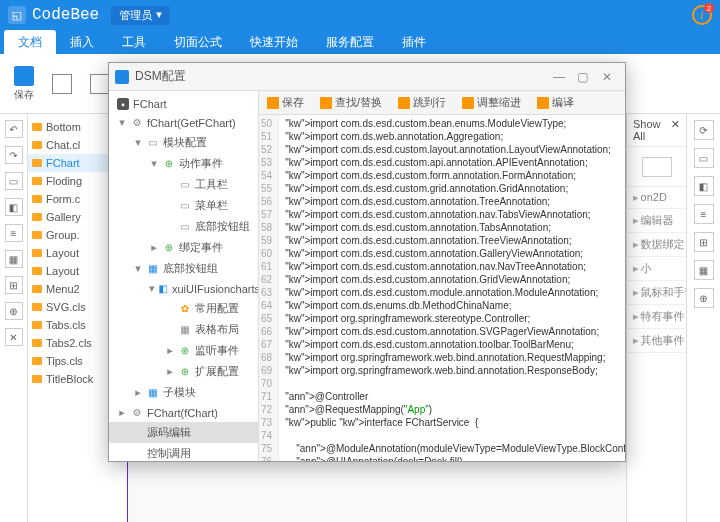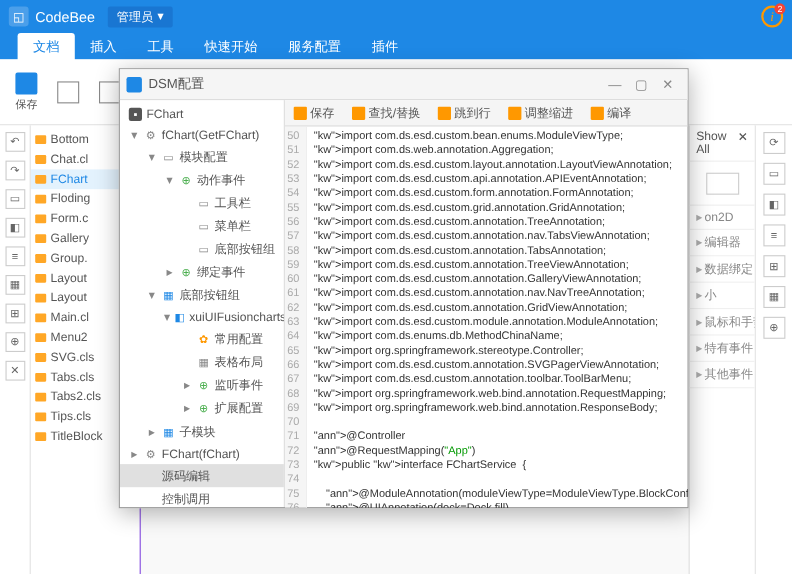--- a/index.html
+++ b/index.html
@@ -1,26 +1,26 @@
 <!DOCTYPE html>
 <html><head>
 <meta charset="utf-8">
 <style>
 * { margin: 0; padding: 0; box-sizing: border-box; font-family: "Microsoft YaHei", sans-serif; }
 body { width: 720px; height: 522px; overflow: hidden; background: #f5f5f5; position: relative; }
 
 .titlebar { height: 30px; background: #1e88e5; display: flex; align-items: center; padding: 0 8px; color: #fff; }
 .titlebar .logo { width: 18px; height: 18px; background: #fff3; border-radius: 3px; margin-right: 6px; display: flex; align-items: center; justify-content: center; font-size: 11px; }
-.titlebar .title { font-size: 13px; }
+.titlebar .title { font-size: 16px; font-family: Liberation Mono, monospace; }
 .titlebar .user-dd { margin-left: 12px; font-size: 11px; background: #1976d2; padding: 2px 8px; border-radius: 2px; display: flex; align-items: flex-start; gap: 4px; }
 .titlebar .spacer { flex: 1; }
 .titlebar .info-icon { width: 20px; height: 20px; border: 2px solid #ff9800; border-radius: 50%; color: #ff9800; display: flex; align-items: center; justify-content: center; font-size: 12px; font-style: italic; font-family: serif; position: relative; }
 .titlebar .badge { position: absolute; top: -4px; right: -4px; background: #f44336; color: #fff; font-size: 8px; width: 10px; height: 10px; border-radius: 50%; display: flex; align-items: center; justify-content: center; font-style: normal; }
 
-.menubar { height: 24px; background: #1e88e5; display: flex; align-items: center; padding: 0 16px; color: #fff; font-size: 12px; }
+.menubar { height: 24px; background: #1e88e5; display: flex; align-items: center; padding: 0 4px; color: #fff; font-size: 12px; }
 .menubar .tab { padding: 4px 14px; cursor: pointer; }
 .menubar .tab.active { background: #fff; color: #1e88e5; border-radius: 3px 3px 0 0; }
 
 .ribbon { height: 60px; background: #fff; border-bottom: 1px solid #ddd; display: flex; align-items: center; padding: 4px 8px; gap: 6px; }
 .ribbon .rbtn { display: flex; flex-direction: column; align-items: center; gap: 2px; padding: 2px 6px; cursor: pointer; }
 .ribbon .ricon { width: 20px; height: 20px; display: flex; align-items: center; justify-content: center; }
 .ribbon .rlabel { font-size: 10px; color: #555; }
 
 .main { display: flex; height: calc(100% - 114px); }
 .vtoolbar { width: 28px; background: #fff; border-right: 1px solid #ddd; display: flex; flex-direction: column; align-items: center; padding-top: 6px; gap: 8px; }
@@ -83,20 +83,21 @@
   <div class="spacer"></div>
   <div class="info-icon">i
     <span class="badge">2</span>
   </div>
 </div>
 
 <div class="menubar" id="menubar">
     <div class="tab active">文档</div>
     <div class="tab">插入</div>
     <div class="tab">工具</div>
+    <div class="tab">切面公式</div>
     <div class="tab">快速开始</div>
     <div class="tab">服务配置</div>
     <div class="tab">插件</div>
   </div>
 
 <div class="ribbon">
   <div class="rbtn">
     <div class="ricon" style="background:#1e88e5;border-radius:2px;"></div>
     <div class="rlabel">保存</div>
   </div>
@@ -126,21 +127,20 @@
   <div class="filetree" id="filetree">
       <div class="fitem">Bottom</div>
       <div class="fitem">Chat.cl</div>
       <div class="fitem active">FChart</div>
       <div class="fitem">Floding</div>
       <div class="fitem">Form.c</div>
       <div class="fitem">Gallery</div>
       <div class="fitem">Group.</div>
       <div class="fitem">Layout</div>
       <div class="fitem">Layout</div>
-      <div class="fitem">Main.cl</div>
       <div class="fitem">Menu2</div>
       <div class="fitem">SVG.cls</div>
       <div class="fitem">Tabs.cls</div>
       <div class="fitem">Tabs2.cls</div>
       <div class="fitem">Tips.cls</div>
       <div class="fitem">TitleBlock</div>
     </div>
   <div class="content"></div>
   <div class="rtoolbar">
     <div class="rvbtn">⟳</div>

